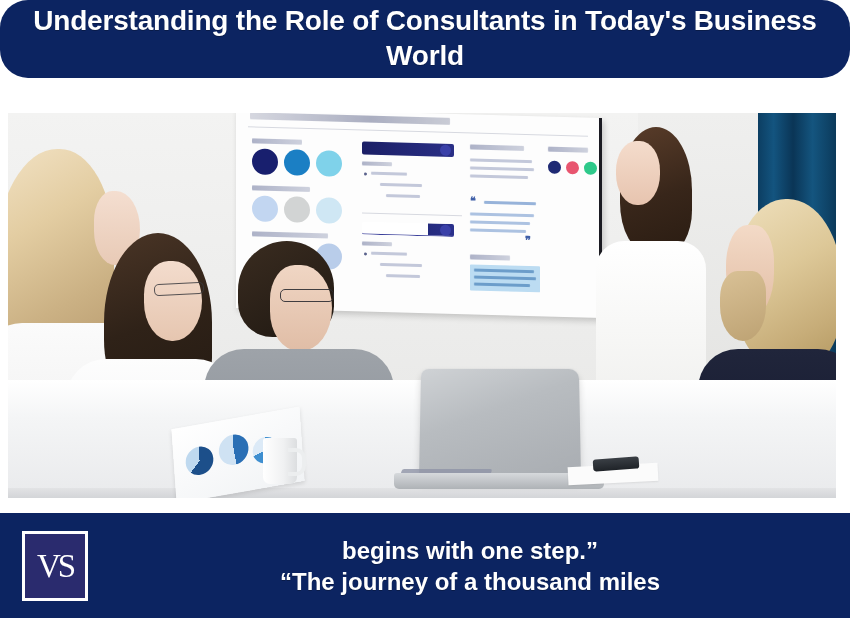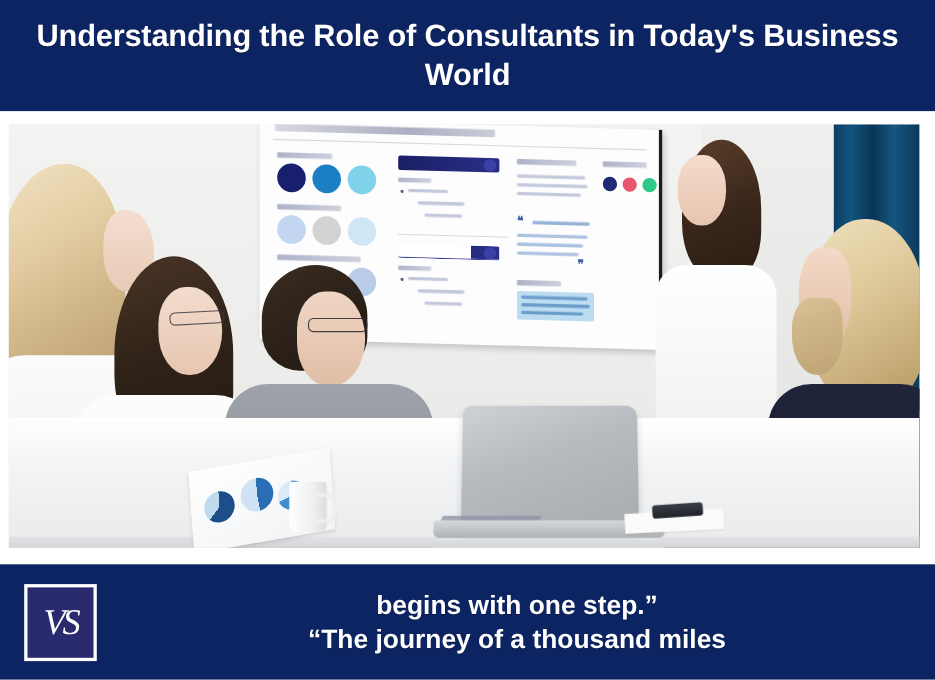--- a/index.html
+++ b/index.html
@@ -6,23 +6,23 @@
   html, body {
     width: 850px; height: 618px;
     background: #ffffff;
     font-family: "Liberation Sans", sans-serif;
     overflow: hidden;
   }
   .slide { position: relative; width: 850px; height: 618px; background: #ffffff; }
 
   
   .header {
-    position: absolute; left: 0; top: 0; width: 850px; height: 101px;
+    position: absolute; left: 0; top: 0; width: 850px; height: 78px;
     background: #0c2461;
-    display: flex; align-items: center; justify-content: center;
+    display: flex; align-items: center; justify-content: center; border-radius: 28px;
   }
   .header-title {
     color: #ffffff;
     font-size: 28px; font-weight: bold; line-height: 1.24;
     text-align: center; letter-spacing: -0.2px;
     width: 790px;
     text-shadow: 0 1px 0 rgba(0,0,0,.25);
   }
 
   
@@ -160,21 +160,21 @@
     background: #0c2461;
   }
   .logo-box {
     position: absolute; left: 22px; top: 18px; width: 66px; height: 70px;
     background: #2a2b6e;
     border: 3px solid #ffffff;
     display: flex; align-items: center; justify-content: center;
   }
   .logo-mono {
     color: #ffffff; font-family: "Liberation Serif", serif;
-    font-size: 33px; font-style: italic; letter-spacing: -3px;
+    font-size: 33px; letter-spacing: -3px;
     line-height: 1;
   }
   .quote-text {
     position: absolute; left: 120px; top: 22px; width: 700px;
     color: #ffffff; font-size: 24px; font-weight: bold; line-height: 1.3;
     text-align: center;
     text-shadow: 0 1px 0 rgba(0,0,0,.25);
   }
 </style>
 </head>

